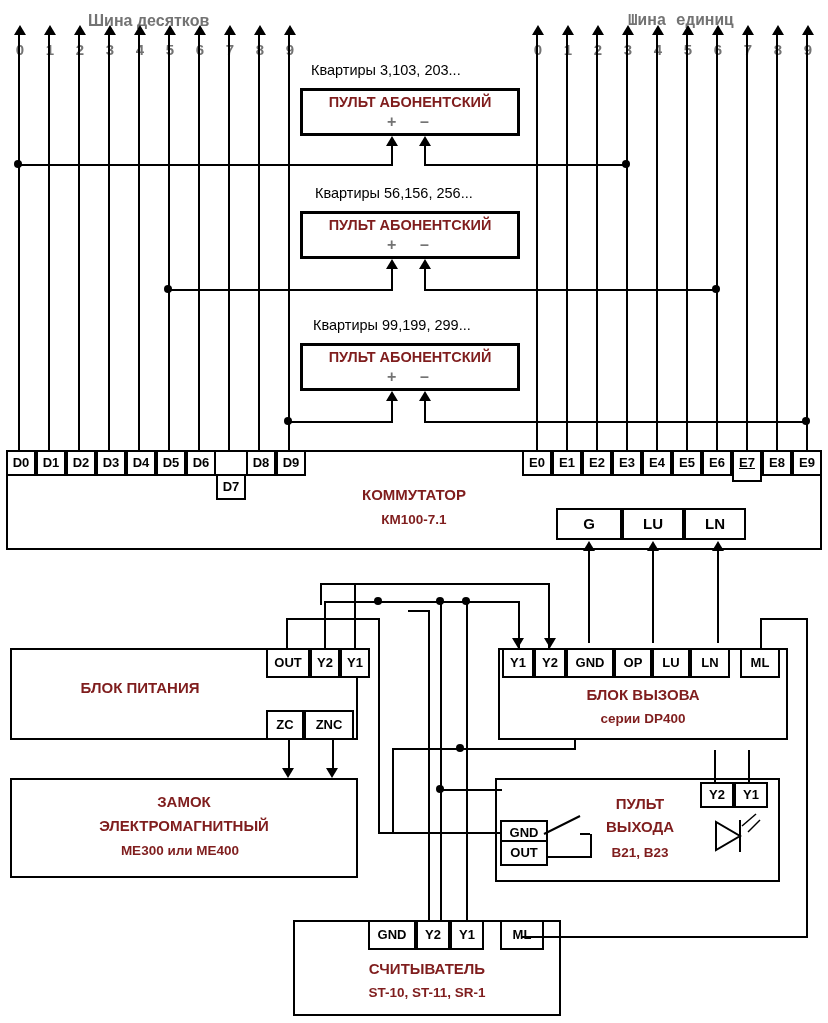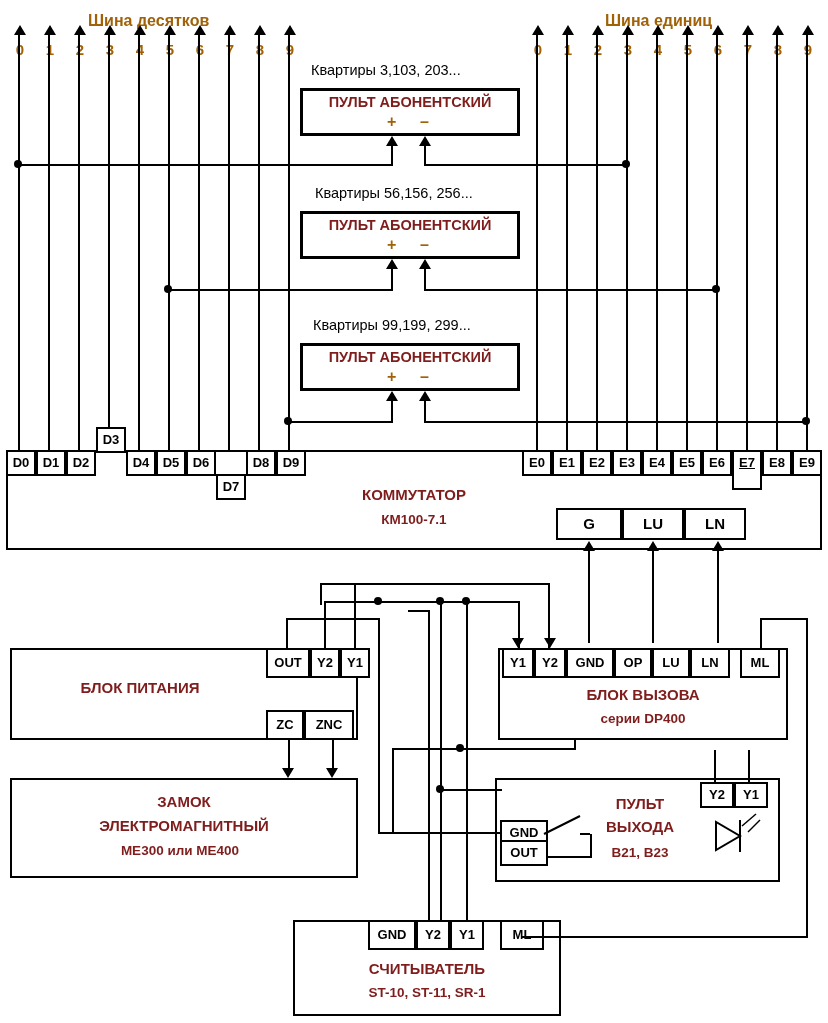--- a/index.html
+++ b/index.html
@@ -1,18 +1,18 @@
 <!DOCTYPE html>
 <html><head>
 <meta charset="utf-8">
 <style>
   html,body{margin:0;padding:0;background:#ffffff;}
   body{font-family:"Liberation Sans", sans-serif;}
   #root{position:relative;width:828px;height:1023px;background:#fff;overflow:hidden;}
-  .lbl{position:absolute;font-weight:bold;color:#a16207;white-space:nowrap;}
+  .lbl{position:absolute;font-weight:bold;color:#737373;white-space:nowrap;}
   .busname{font-size:16px;font-weight:bold;}
   .digit{font-size:15px;font-weight:bold;text-align:center;width:14px;}
   .vline{position:absolute;background:#000;width:2px;}
   .hline{position:absolute;background:#000;height:2px;}
   .box{position:absolute;border:2px solid #000;background:#fff;box-sizing:border-box;}
   .boxthick{position:absolute;border:3px solid #000;background:#fff;box-sizing:border-box;}
   .ctr{position:absolute;text-align:center;color:#7f1d1d;}
   .pin{position:absolute;border:2px solid #000;background:#fff;box-sizing:border-box;
        font-size:13px;font-weight:bold;text-align:center;color:#000;}
   .dot{position:absolute;width:8px;height:8px;background:#000;border-radius:50%;}
@@ -20,21 +20,21 @@
   .arrow-down{position:absolute;width:0;height:0;border-left:6px solid transparent;border-right:6px solid transparent;border-top:10px solid #000;}
   .capt{position:absolute;font-size:14.5px;color:#000;white-space:nowrap;}
   .bold{font-weight:bold;}
 </style>
 </head>
 <body>
 
 <div id="root">
 
   <div class="lbl busname" style="left:88px;top:12px;">Шина десятков</div>
-  <div class="lbl busname" style="left:605px;top:12px;">Шина единиц</div>
+  <div class="lbl busname" style="left:628px;top:12px;font-family:Liberation Mono, monospace;">Шина единиц</div>
 
   <div class="lbl digit" style="left:13px;top:41px;">0</div>
   <div class="lbl digit" style="left:43px;top:41px;">1</div>
   <div class="lbl digit" style="left:73px;top:41px;">2</div>
   <div class="lbl digit" style="left:103px;top:41px;">3</div>
   <div class="lbl digit" style="left:133px;top:41px;">4</div>
   <div class="lbl digit" style="left:163px;top:41px;">5</div>
   <div class="lbl digit" style="left:193px;top:41px;">6</div>
   <div class="lbl digit" style="left:223px;top:41px;">7</div>
   <div class="lbl digit" style="left:253px;top:41px;">8</div>
@@ -140,36 +140,36 @@
   <div class="arrow-up" style="left:419px;top:391px;"></div>
   <div class="dot" style="left:802px;top:417px;"></div>
 
   <div class="box" style="left:6px;top:450px;width:816px;height:100px;"></div>
   <div class="ctr bold" style="left:6px;top:486px;width:816px;font-size:15px;">КОММУТАТОР</div>
   <div class="ctr bold" style="left:6px;top:512px;width:816px;font-size:13.5px;">КМ100-7.1</div>
 
   <div class="pin" style="left:6px;top:450px;width:30px;height:26px;line-height:22px;">D0</div>
   <div class="pin" style="left:36px;top:450px;width:30px;height:26px;line-height:22px;">D1</div>
   <div class="pin" style="left:66px;top:450px;width:30px;height:26px;line-height:22px;">D2</div>
-  <div class="pin" style="left:96px;top:427px;width:30px;height:26px;line-height:22px;">D3</div>
+  <div class="pin" style="left:96px;top:450px;width:30px;height:26px;line-height:22px;">D3</div>
   <div class="pin" style="left:126px;top:450px;width:30px;height:26px;line-height:22px;">D4</div>
   <div class="pin" style="left:156px;top:450px;width:30px;height:26px;line-height:22px;">D5</div>
   <div class="pin" style="left:186px;top:450px;width:30px;height:26px;line-height:22px;">D6</div>
   <div class="pin" style="left:216px;top:474px;width:30px;height:26px;line-height:22px;">D7</div>
   <div class="pin" style="left:246px;top:450px;width:30px;height:26px;line-height:22px;">D8</div>
   <div class="pin" style="left:276px;top:450px;width:30px;height:26px;line-height:22px;">D9</div>
 
   <div class="pin" style="left:522px;top:450px;width:30px;height:26px;line-height:22px;">E0</div>
   <div class="pin" style="left:552px;top:450px;width:30px;height:26px;line-height:22px;">E1</div>
   <div class="pin" style="left:582px;top:450px;width:30px;height:26px;line-height:22px;">E2</div>
   <div class="pin" style="left:612px;top:450px;width:30px;height:26px;line-height:22px;">E3</div>
   <div class="pin" style="left:642px;top:450px;width:30px;height:26px;line-height:22px;">E4</div>
   <div class="pin" style="left:672px;top:450px;width:30px;height:26px;line-height:22px;">E5</div>
   <div class="pin" style="left:702px;top:450px;width:30px;height:26px;line-height:22px;">E6</div>
-  <div class="pin" style="left:732px;top:450px;width:30px;height:40px;line-height:22px;text-decoration:underline;">E7</div>
+  <div class="pin" style="left:732px;top:450px;width:30px;height:32px;line-height:22px;text-decoration:underline;">E7</div>
   <div class="pin" style="left:762px;top:450px;width:30px;height:26px;line-height:22px;">E8</div>
   <div class="pin" style="left:792px;top:450px;width:30px;height:26px;line-height:22px;">E9</div>
 
   <div class="pin" style="left:556px;top:508px;width:66px;height:32px;line-height:28px;font-size:15px;">G</div>
   <div class="pin" style="left:622px;top:508px;width:62px;height:32px;line-height:28px;font-size:15px;">LU</div>
   <div class="pin" style="left:684px;top:508px;width:62px;height:32px;line-height:28px;font-size:15px;">LN</div>
 
   <div class="arrow-up" style="left:583px;top:541px;"></div>
   <div class="arrow-up" style="left:647px;top:541px;"></div>
   <div class="arrow-up" style="left:712px;top:541px;"></div>

